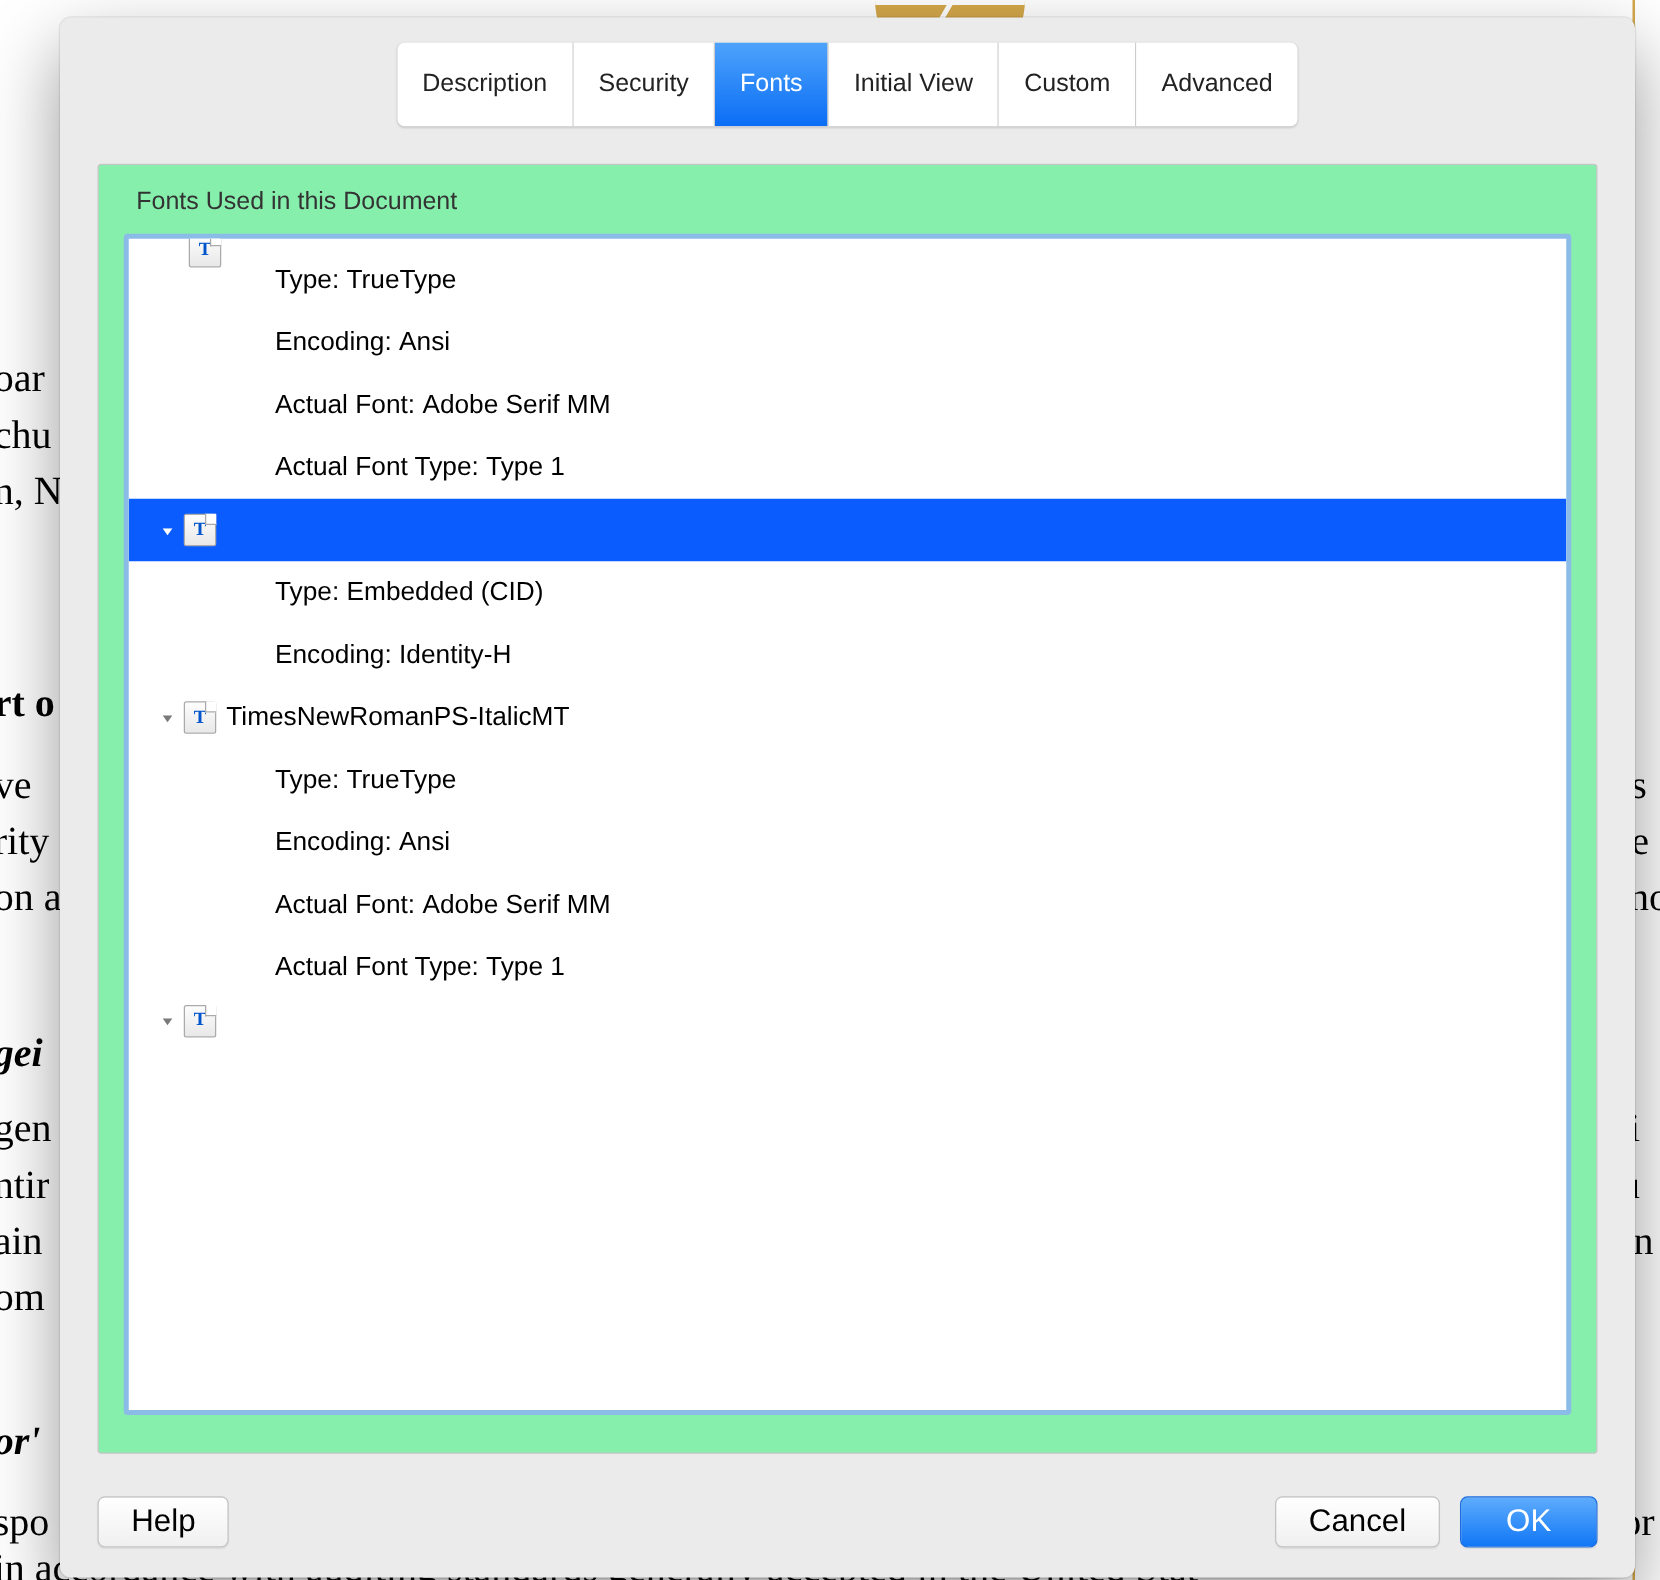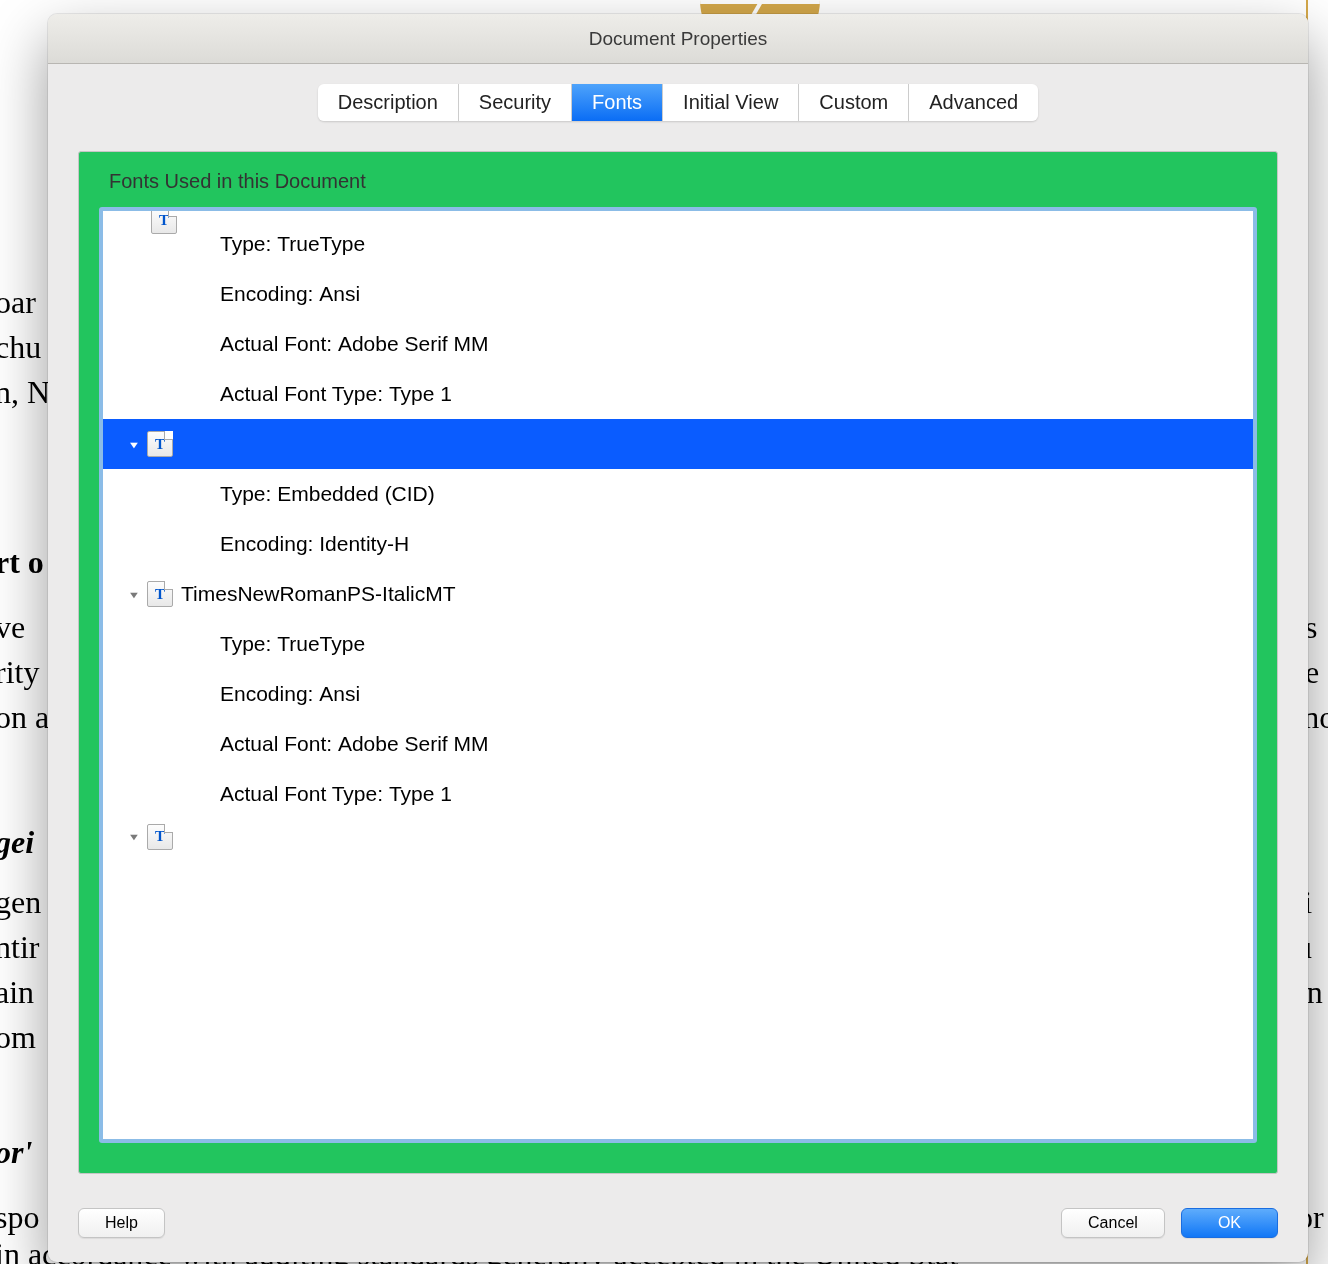--- a/index.html
+++ b/index.html
@@ -94,34 +94,34 @@
     }
     .tab-strip {
       display: flex;
       border-radius: 6px;
       overflow: hidden;
       box-shadow: 0 1px 2px rgba(0,0,0,0.15);
     }
     .tab {
       background: #fff;
       border: none;
-      padding: 7px 20px;
+      padding: 22px 20px;
       font-size: 20px;
       color: #222;
       cursor: pointer;
       border-right: 1px solid #ccc;
     }
     .tab:last-child { border-right: none; }
     .tab.active {
       background: linear-gradient(#4ea3fb, #0a6df5);
       color: #fff;
     }
     .panel {
       flex: 1;
-      background: #22c55e;
+      background: #86efac;
       border: 1px solid #c6c6c6;
       border-radius: 3px;
       padding: 18px 20px 30px 20px;
       display: flex;
       flex-direction: column;
     }
     .panel-label {
       font-size: 20px;
       color: #333;
       margin-bottom: 14px;
@@ -193,21 +193,21 @@
       display: flex;
       padding: 14px 30px 24px 30px;
       align-items: center;
     }
     .spacer { flex: 1; }
     .btn {
       background: linear-gradient(#fff, #f0f0f0);
       border: 1px solid #c4c4c4;
       border-radius: 6px;
       padding: 5px 26px;
-      font-size: 16px;
+      font-size: 25px;
       cursor: pointer;
       box-shadow: 0 1px 1px rgba(0,0,0,0.07);
       margin-left: 16px;
     }
     .btn.help { margin-left: 0; }
     .btn.primary {
       background: linear-gradient(#5eacfc, #1177f6);
       color: #fff;
       border: 1px solid #1a6de0;
       padding: 5px 36px;
@@ -239,21 +239,20 @@
 <div class="bg-text bg-right" style="top:650px">nue</div>
 <div class="bg-text bg-right" style="top:695px">nano</div>
 <div class="bg-text bg-right" style="top:880px">nci</div>
 <div class="bg-text bg-right" style="top:925px">clu</div>
 <div class="bg-text bg-right" style="top:970px">tion</div>
 <div class="bg-text bg-right" style="top:1195px">d or</div>
 
 <div class="bg-text" style="top:1232px;left:-5px;width:1340px">in accordance with auditing standards generally accepted in the United Stat</div>
 
 <div class="dialog">
-  <div class="title-bar">Document Properties</div>
 
   <div class="content-area">
     <div class="tabs">
       <div class="tab-strip">
         <button class="tab">Description</button>
         <button class="tab">Security</button>
         <button class="tab active">Fonts</button>
         <button class="tab">Initial View</button>
         <button class="tab">Custom</button>
         <button class="tab">Advanced</button>

